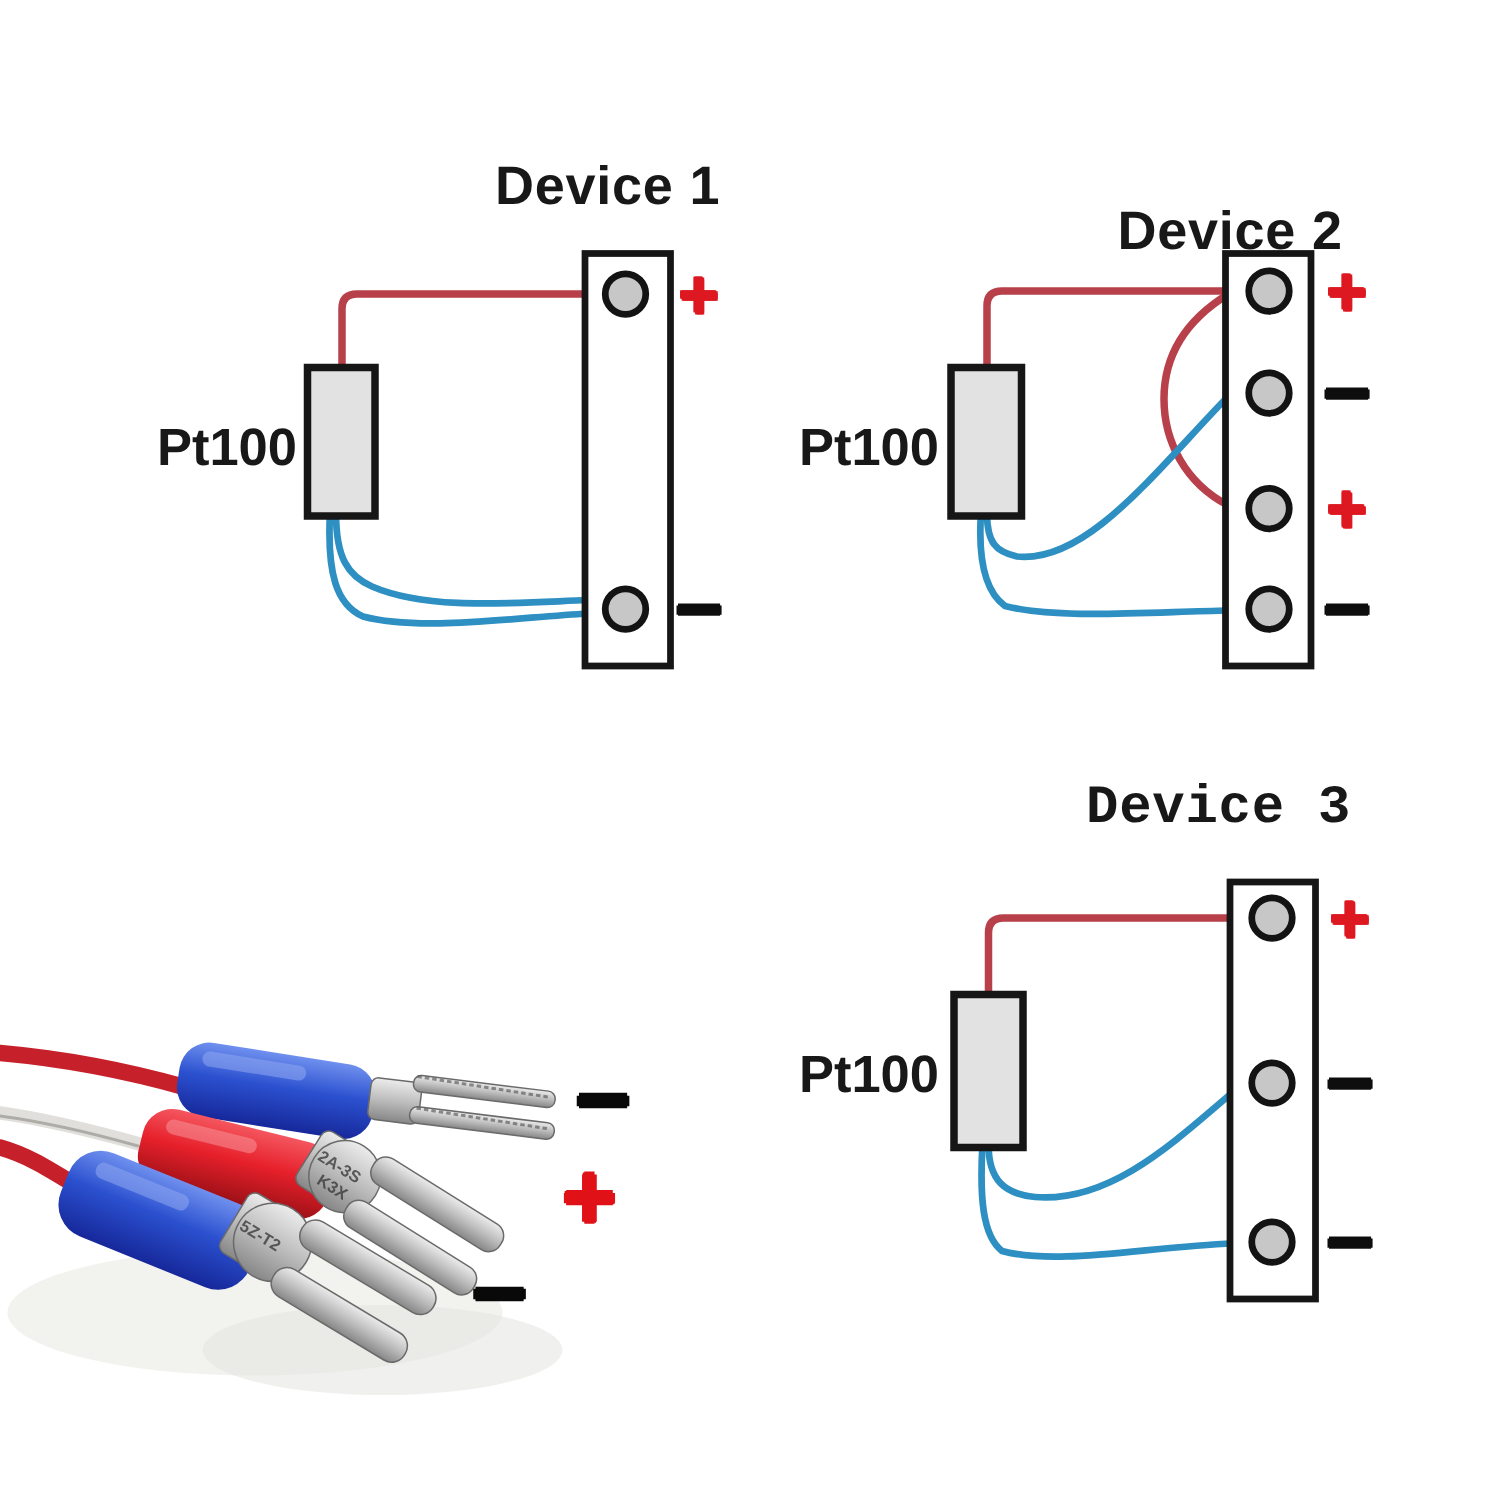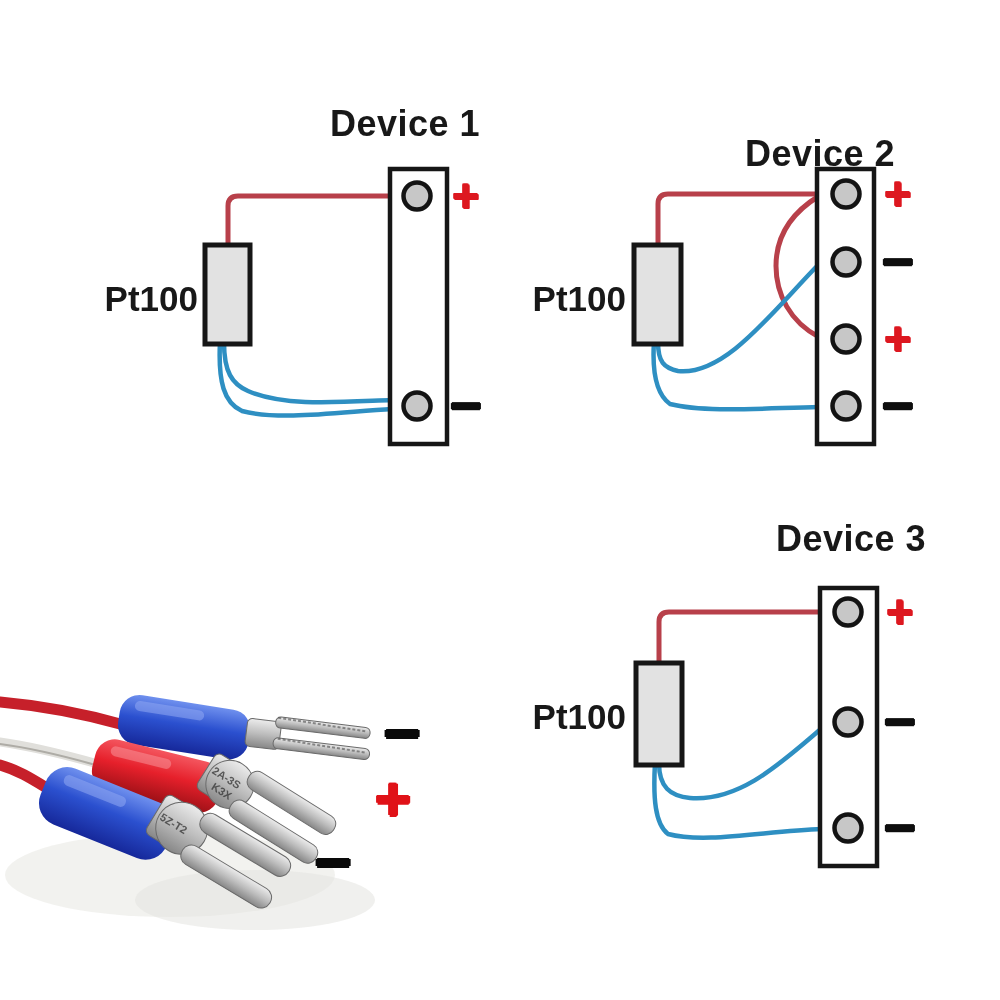--- a/index.html
+++ b/index.html
@@ -80,21 +80,21 @@
   <circle cx="236" cy="34" r="13.5" fill="#c7c7c7" stroke="#131313" stroke-width="4.5"></circle>
   <circle cx="236" cy="102" r="13.5" fill="#c7c7c7" stroke="#131313" stroke-width="4.5"></circle>
   <circle cx="236" cy="179" r="13.5" fill="#c7c7c7" stroke="#131313" stroke-width="4.5"></circle>
   <circle cx="236" cy="246" r="13.5" fill="#c7c7c7" stroke="#131313" stroke-width="4.5"></circle>
 </svg>
 <div class="sign plus" style="left:876px;top:166px;">+</div>
 <div class="sign minus" style="left:876px;top:234px;">−</div>
 <div class="sign plus" style="left:876px;top:311px;">+</div>
 <div class="sign minus" style="left:876px;top:378px;">−</div>
 
-<div class="title" style="left:776px;top:518px;">Device 3</div>
+<div class="title" style="left:724px;top:518px;font-family:Liberation Mono, monospace;">Device 3</div>
 <div class="ptlabel" style="left:514px;top:697px;">Pt100</div>
 
 <svg class="abs" style="left:610px;top:580px;" width="280" height="310" viewBox="0 0 280 310">
 
   <path d="M49,86 L49,42 Q49,32 59,32 L212,32" fill="none" stroke="#b8404a" stroke-width="5" stroke-linecap="round"></path>
   <path d="M49,183 C49,207 60,216 80,218 C130,222 172,182 212,148" fill="none" stroke="#2e8fc2" stroke-width="4.5" stroke-linecap="round"></path>
   <path d="M45,183 C43,218 45,244 58,254 C95,264 155,251 212,249" fill="none" stroke="#2e8fc2" stroke-width="4.5" stroke-linecap="round"></path>
 
   <rect x="26" y="83" width="46" height="102" fill="#e2e2e2" stroke="#161616" stroke-width="5"></rect>
 

